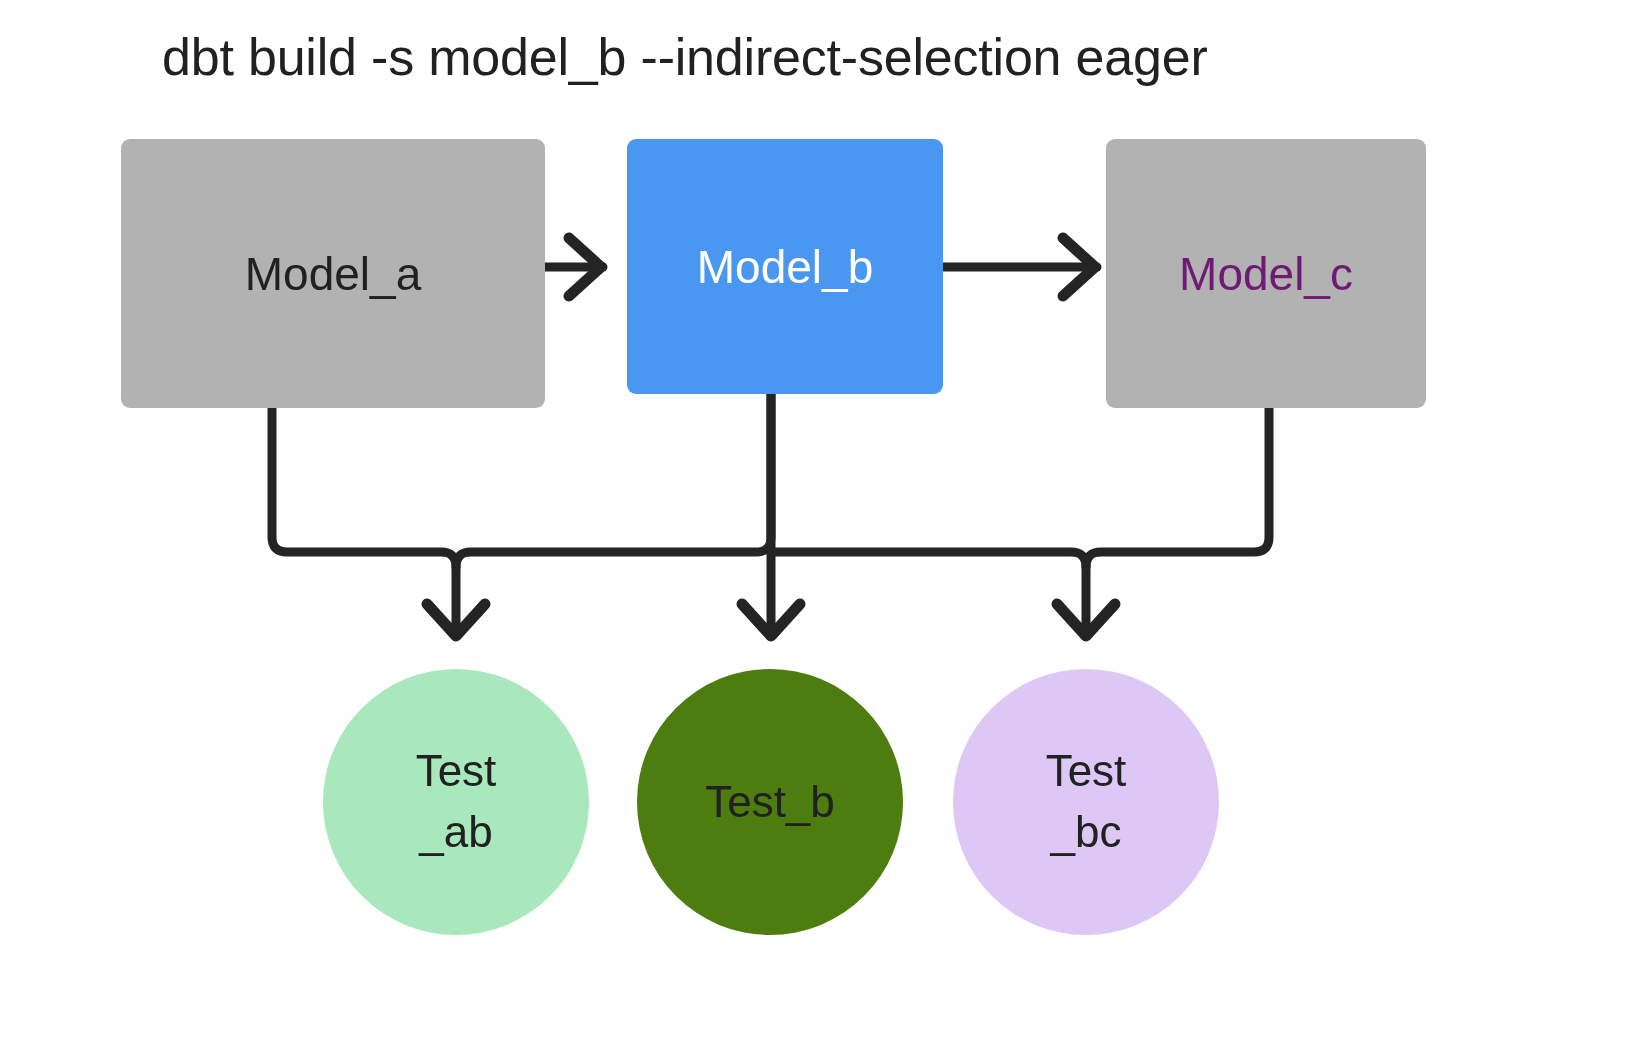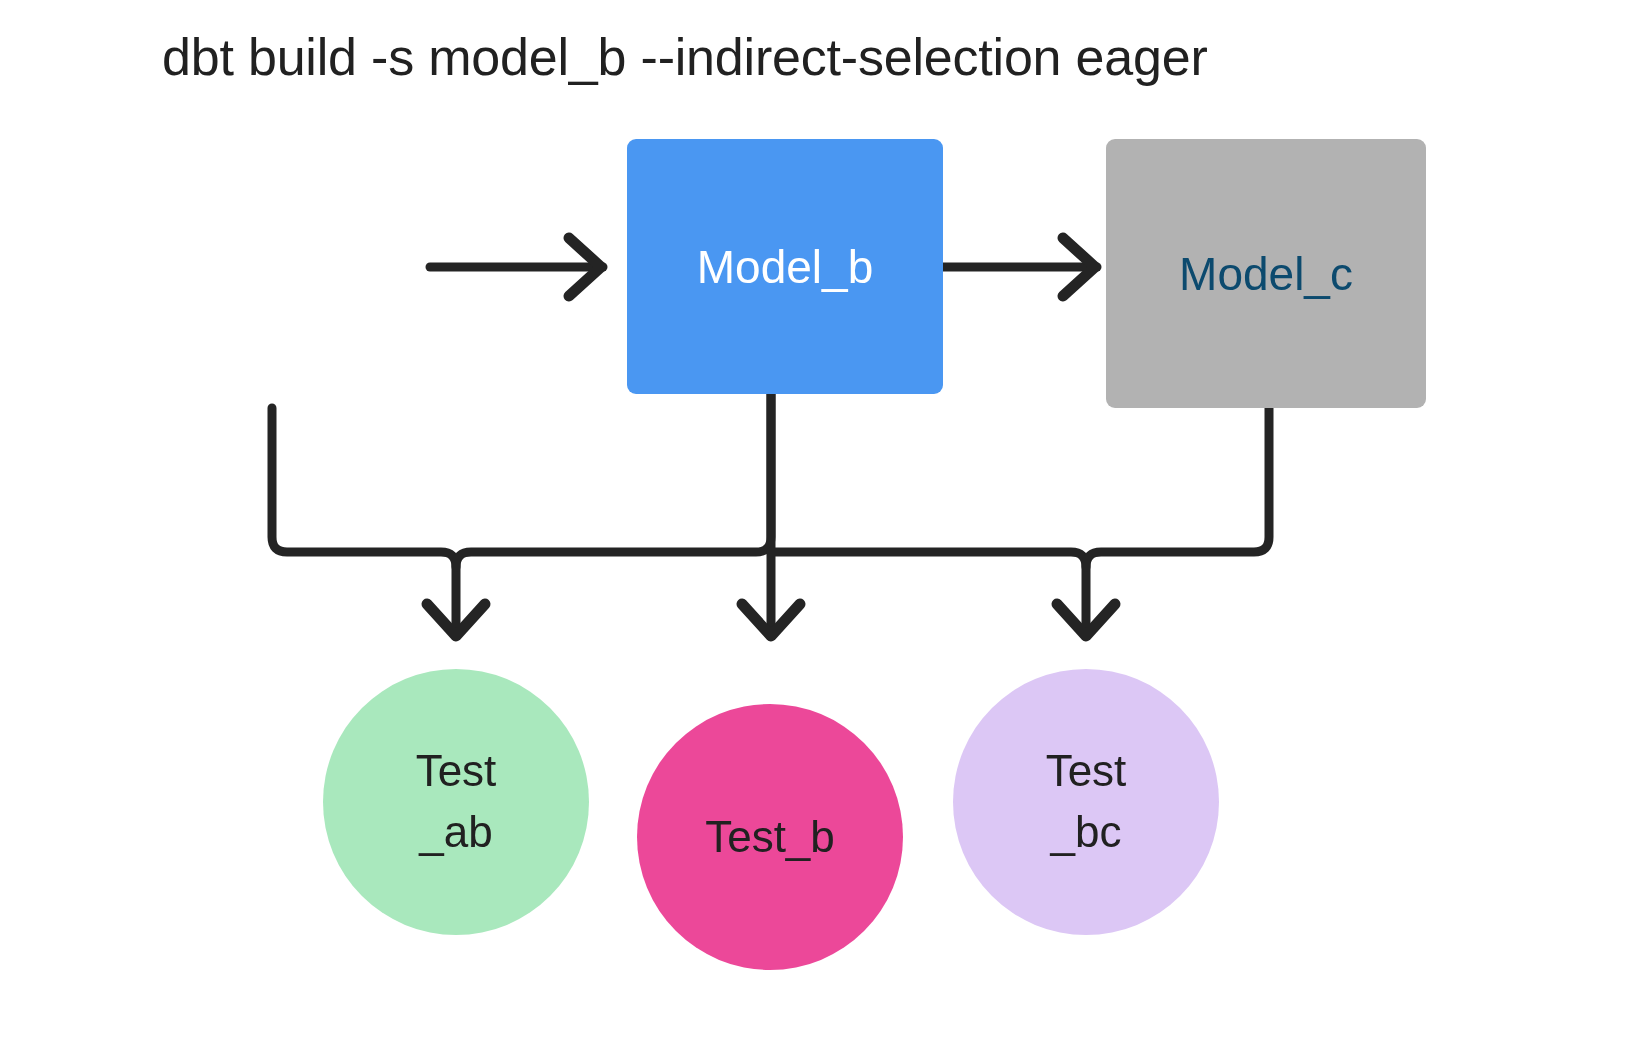--- a/index.html
+++ b/index.html
@@ -99,35 +99,38 @@
         <path d="M 1057 604 L 1086 636 L 1115 604" stroke-width="11"></path>
       </g>
 
       <g>
         <path d="M 1269 408 L 1269 537 Q 1269 552 1254 552 L 1101 552 Q 1086 552 1086 567"></path>
       </g>
 
     </g>
   </svg>
 
+  <div class="node-box" style="left:121px; top:139px; width:424px; height:269px; background:#b2b2b2; color:#212121;">
+    <span>Model_a</span>
+  </div>
 
   <div class="node-box" style="left:613px; top:139px; width:316px; height:255px; background:#4a97f2; color:#ffffff;margin-left:14px;">
     <span>Model_b</span>
   </div>
 
-  <div class="node-box" style="left:1106px; top:139px; width:320px; height:269px; background:#b2b2b2; color:#0c4a6e;">
+  <div class="node-box" style="left:1106px; top:139px; width:320px; height:269px; background:#b2b2b2; color:#701a75;">
     <span>Model_c</span>
   </div>
 
   <div class="node-circle" style="left:323px; top:669px; width:266px; height:266px; background:#a9e8bd; color:#212121;">
     <span>Test</span>
     <span>_ab</span>
   </div>
 
-  <div class="node-circle" style="left:637px; top:704px; width:266px; height:266px; background:#ec4899; color:#212121;">
+  <div class="node-circle" style="left:637px; top:669px; width:266px; height:266px; background:#4d7c0f; color:#212121;">
     <span>Test_b</span>
   </div>
 
   <div class="node-circle" style="left:953px; top:669px; width:266px; height:266px; background:#dcc7f5; color:#212121;">
     <span>Test</span>
     <span>_bc</span>
   </div>
 
 </div>
 

